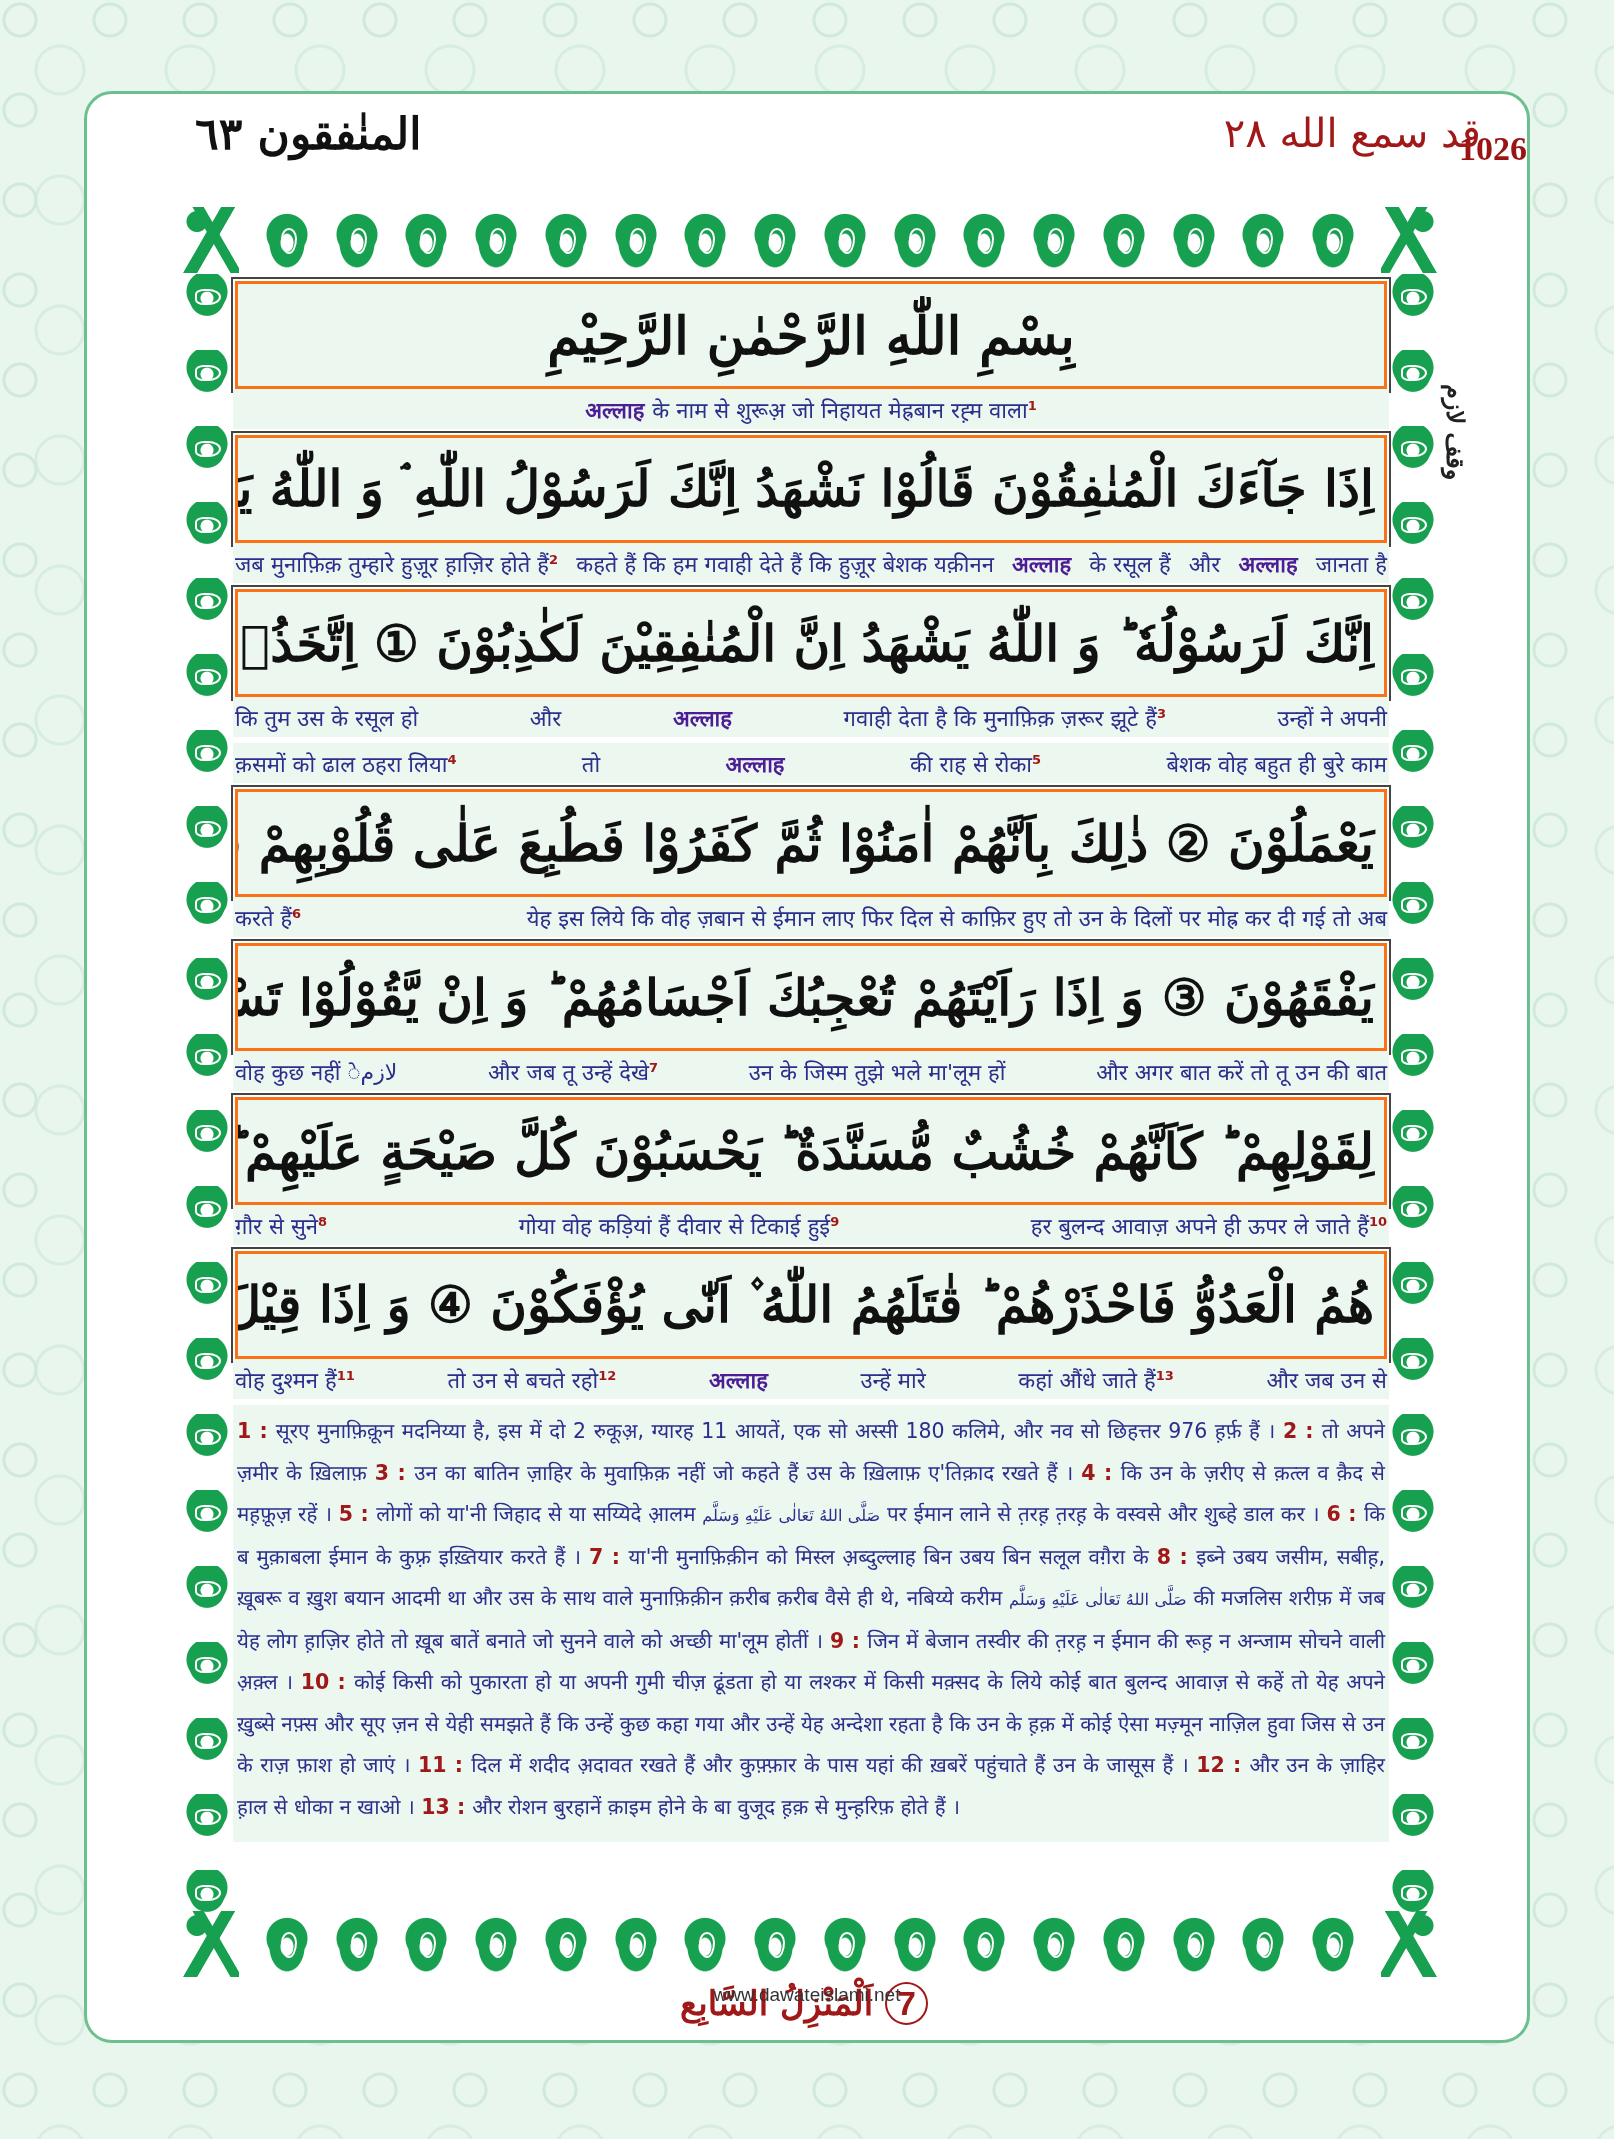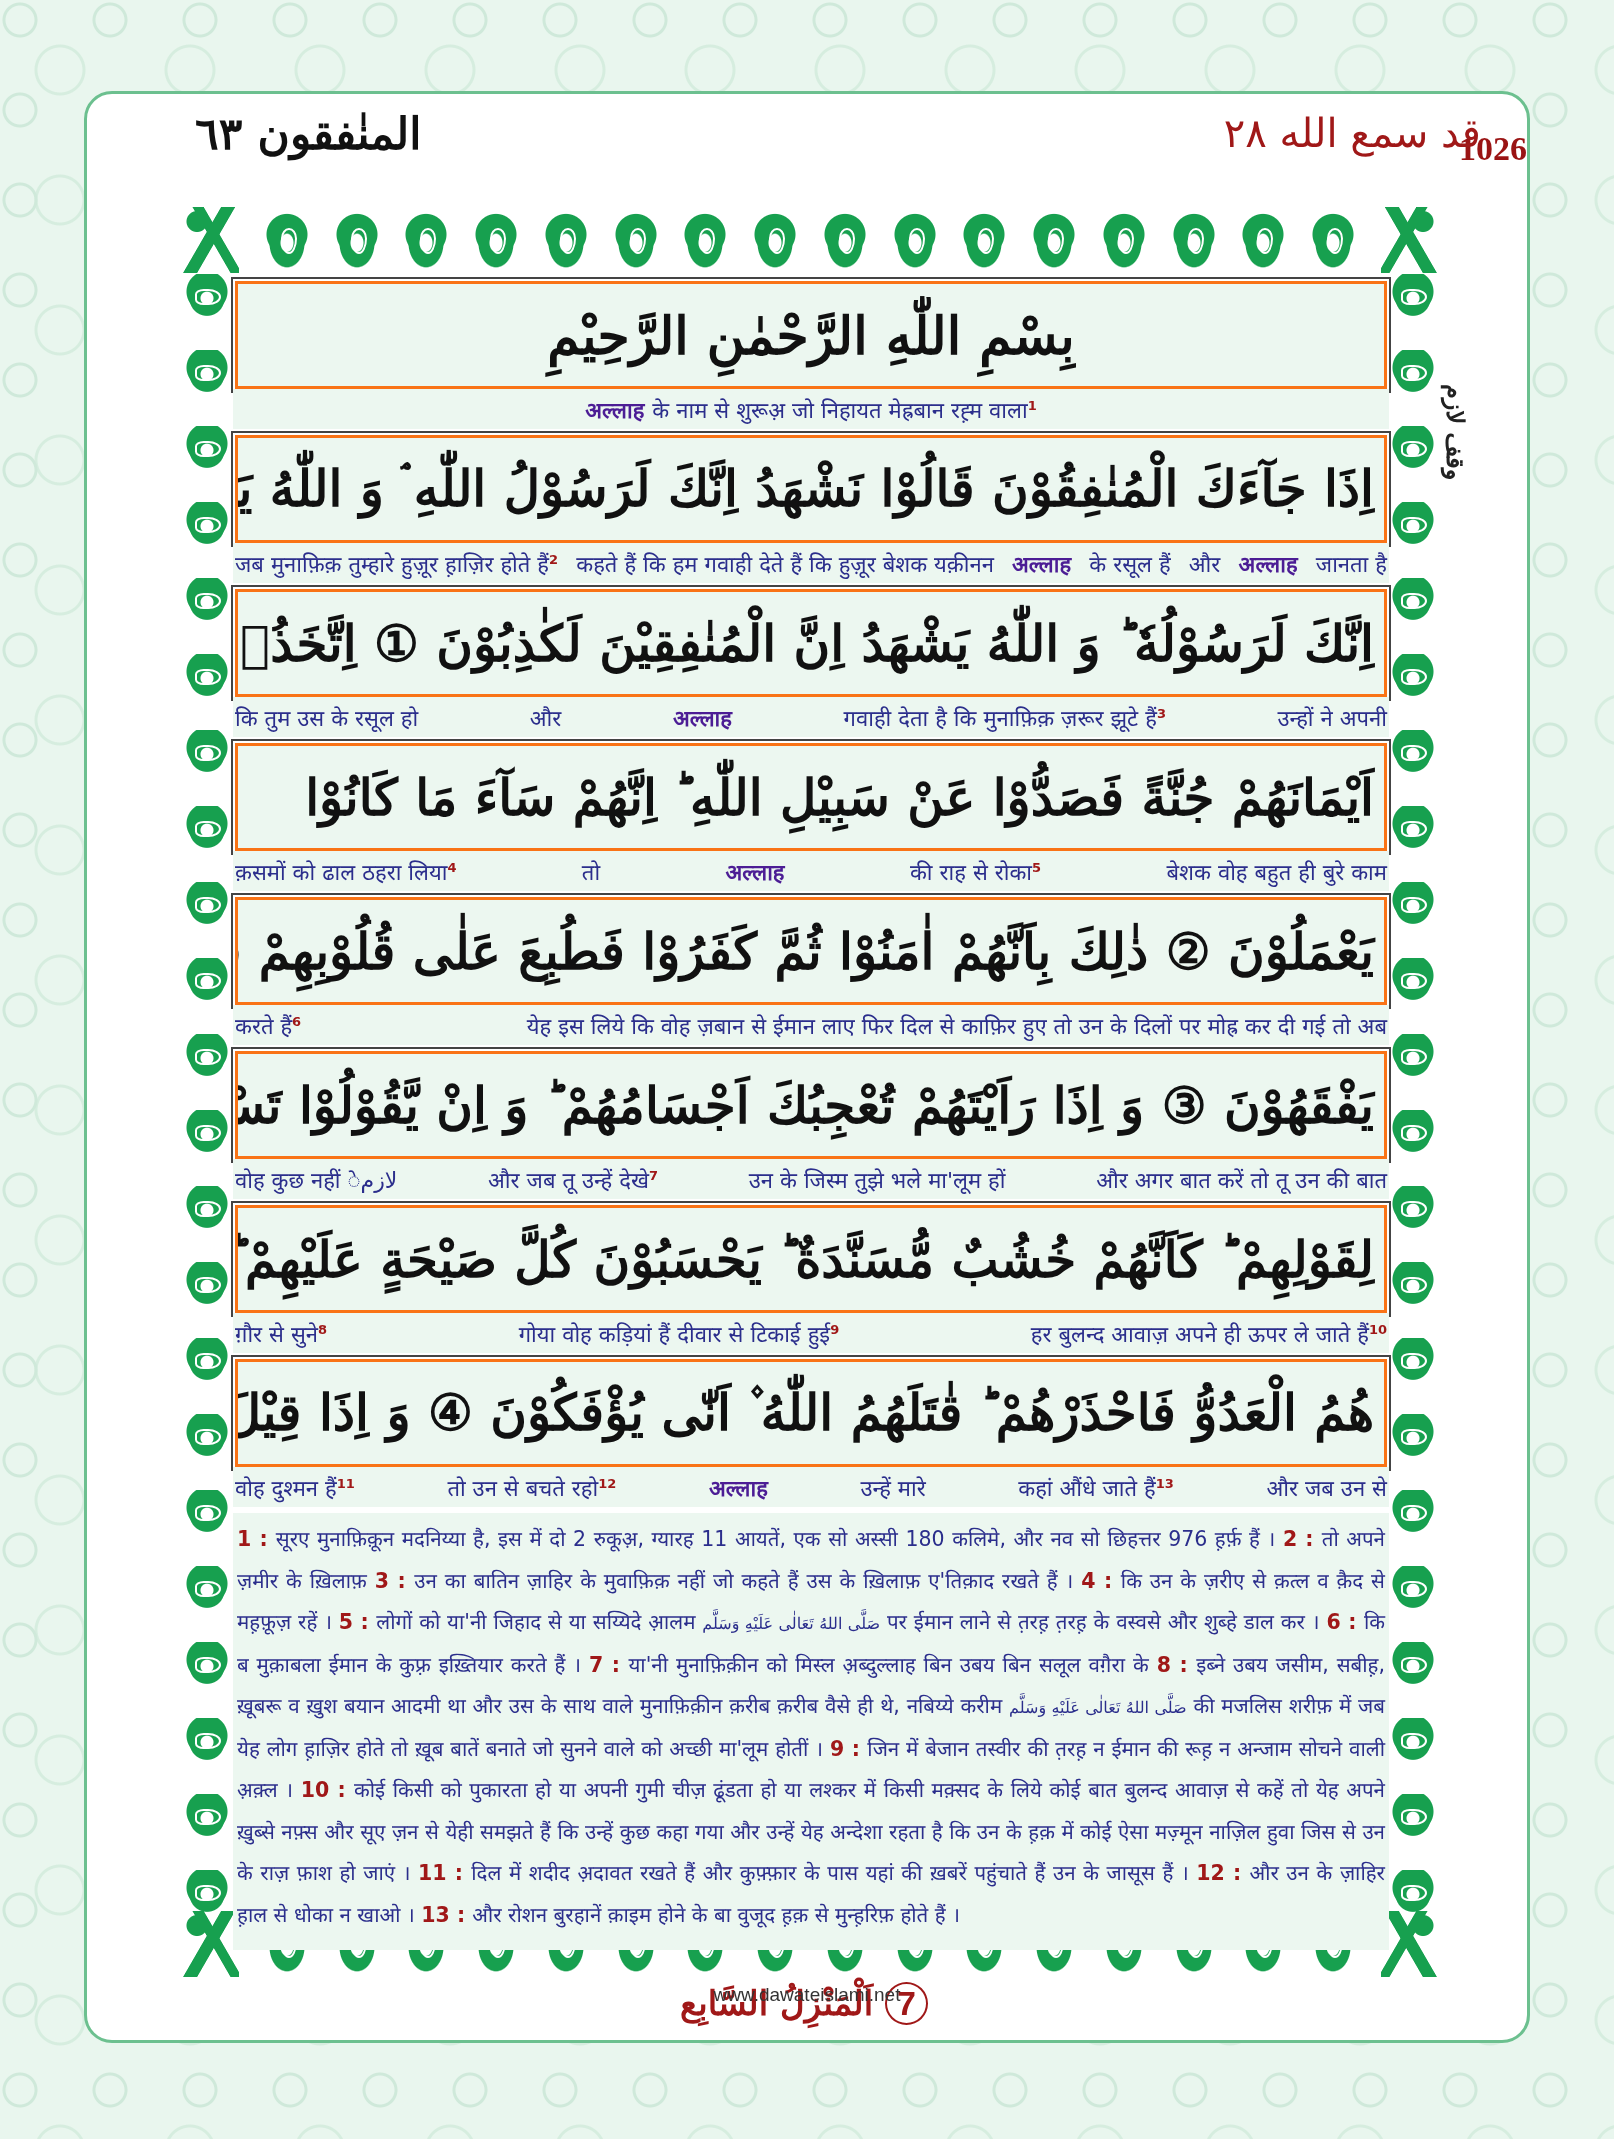--- a/index.html
+++ b/index.html
@@ -241,23 +241,20 @@
         <div class="ayah-box ayah">
           <span>اِنَّكَ لَرَسُوْلُهٗ ؕ وَ اللّٰهُ يَشْهَدُ اِنَّ الْمُنٰفِقِيْنَ لَكٰذِبُوْنَ ① اِتَّخَذُوْۤا</span>
         </div>
         <div class="trans">
           <span><span>कि तुम उस के रसूल हो</span></span>
           <span><span>और</span></span>
           <span class="allah"><span>अल्लाह</span></span>
           <span><span>गवाही देता है कि मुनाफ़िक़ ज़रूर झूटे हैं</span><span class="fn">3</span></span>
           <span><span>उन्हों ने अपनी</span></span>
         </div>
-        <div class="ayah-box ayah">
-          <span>اَيْمَانَهُمْ جُنَّةً فَصَدُّوْا عَنْ سَبِيْلِ اللّٰهِ ؕ اِنَّهُمْ سَآءَ مَا كَانُوْا</span>
-        </div>
         <div class="trans">
           <span><span>क़समों को ढाल ठहरा लिया</span><span class="fn">4</span></span>
           <span><span>तो</span></span>
           <span class="allah"><span>अल्लाह</span></span>
           <span><span>की राह से रोका</span><span class="fn">5</span></span>
           <span><span>बेशक वोह बहुत ही बुरे काम</span></span>
         </div>
         <div class="ayah-box ayah">
           <span>يَعْمَلُوْنَ ② ذٰلِكَ بِاَنَّهُمْ اٰمَنُوْا ثُمَّ كَفَرُوْا فَطُبِعَ عَلٰى قُلُوْبِهِمْ فَهُمْ لَا</span>
         </div>

